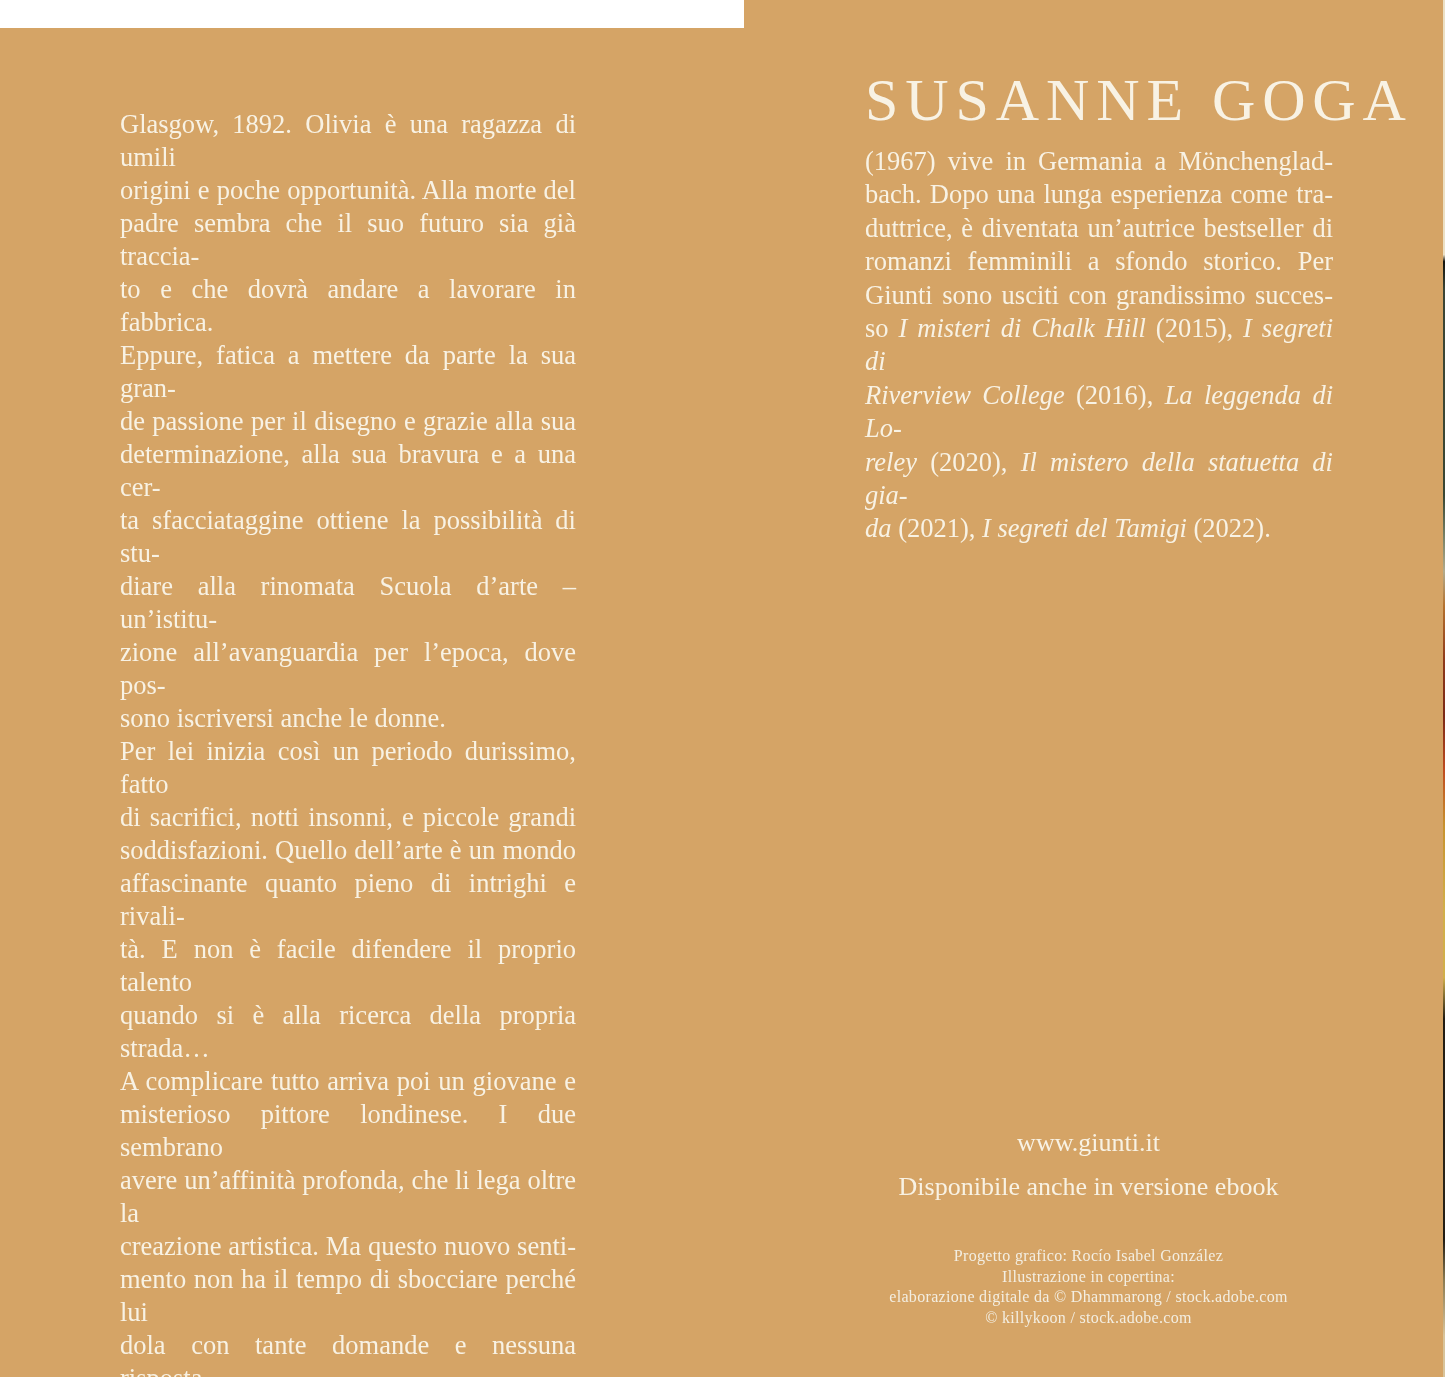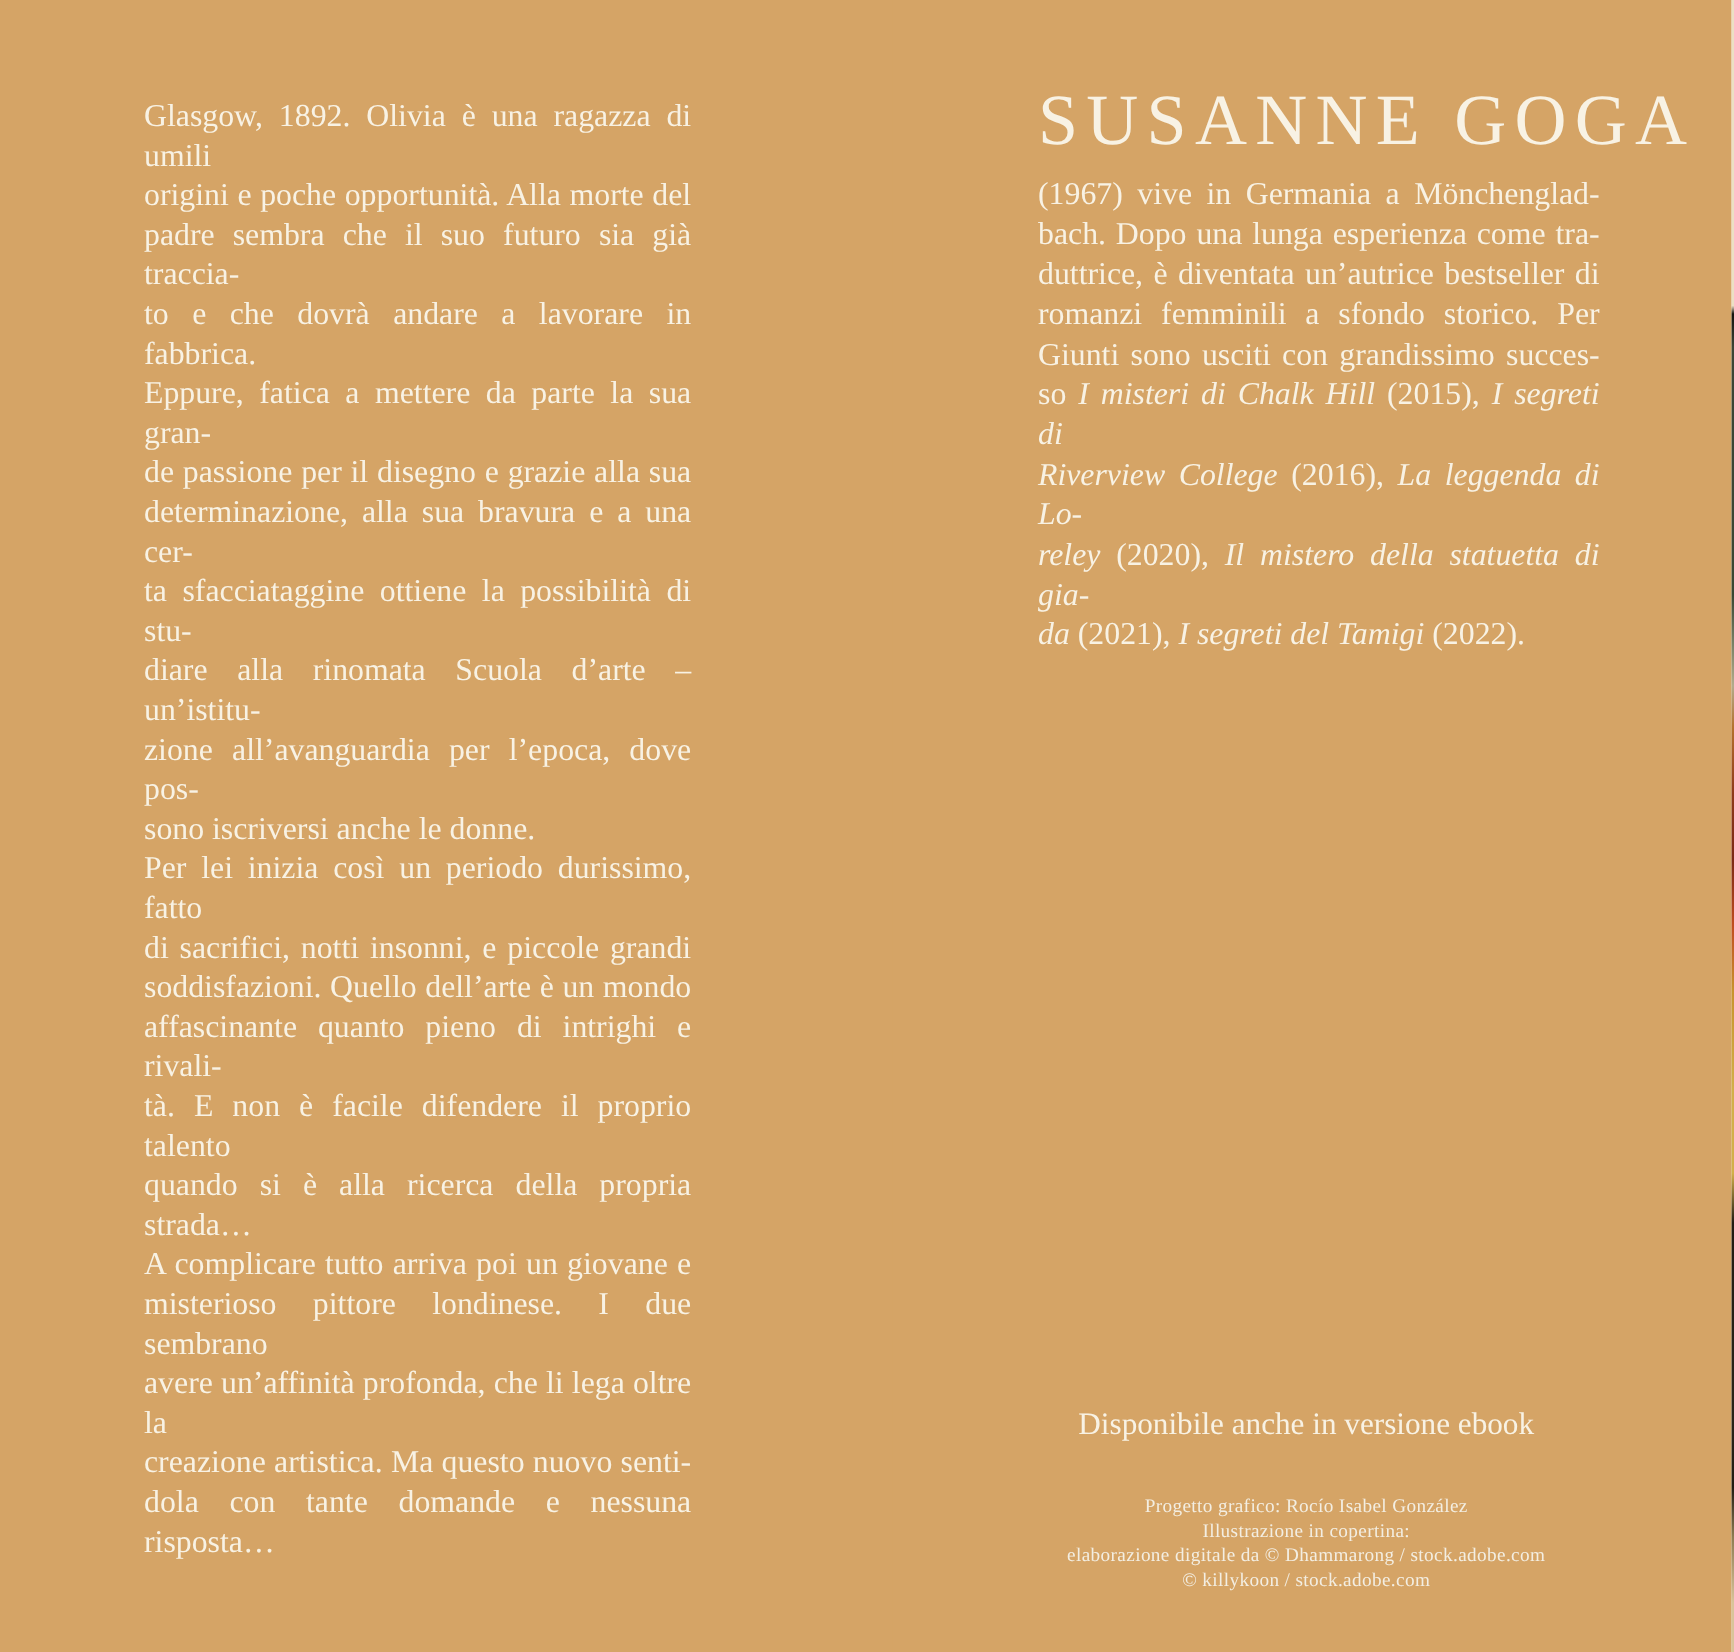--- a/index.html
+++ b/index.html
@@ -8,21 +8,21 @@
     position:relative;
     width:1445px; height:1377px;
     background:#ffffff;
     overflow:hidden;
     font-family:"Liberation Serif", serif;
   }
   .flap {
     position:absolute; top:0; bottom:0;
     background:var(--flap,#d5a466);
   }
-  .flap-left  { left:0;     width:804px; }
+  .flap-left  { left:0;     width:804px;margin-top:28px; }
   .flap-right { left:744px; width:699px; }
   .edge-sliver {
     position:absolute; top:0; bottom:0; left:1443px; width:2px;
     background:linear-gradient(to bottom,
       #ece0c4 0%, #ece0c4 18.5%,
       #15140e 19%,
       #3d4534 21%, #3a4733 36%,
       #7a8266 39%, #b3ab8b 41.5%,
       #b5722e 44%, #8f3a1a 48%,
       #7c2a16 52%, #c14e20 56%,
@@ -99,39 +99,41 @@
           <div class="line">Per lei inizia così un periodo durissimo, fatto</div>
           <div class="line">di sacrifici, notti insonni, e piccole grandi</div>
           <div class="line">soddisfazioni. Quello dell’arte è un mondo</div>
           <div class="line">affascinante quanto pieno di intrighi e rivali-</div>
           <div class="line">tà. E non è facile difendere il proprio talento</div>
           <div class="line">quando si è alla ricerca della propria strada…</div>
           <div class="line">A complicare tutto arriva poi un giovane e</div>
           <div class="line">misterioso pittore londinese. I due sembrano</div>
           <div class="line">avere un’affinità profonda, che li lega oltre la</div>
           <div class="line">creazione artistica. Ma questo nuovo senti-</div>
+          <div class="line">mento non ha il tempo di sbocciare perché lui</div>
           <div class="line">dola con tante domande e nessuna risposta…</div>
         </div>
 
     </div>
   </div>
 
   <div class="flap flap-right">
     <h1 class="author-name">SUSANNE GOGA</h1>
     <div class="bio">
         <div class="line"><span>(1967) vive in Germania a Mönchenglad-</span></div>
         <div class="line"><span>bach. Dopo una lunga esperienza come tra-</span></div>
         <div class="line"><span>duttrice, è diventata un’autrice bestseller di</span></div>
         <div class="line"><span>romanzi femminili a sfondo storico. Per</span></div>
         <div class="line"><span>Giunti sono usciti con grandissimo succes-</span></div>
         <div class="line"><span>so </span><em>I misteri di Chalk Hill</em><span> (2015), </span><em>I segreti di</em></div>
         <div class="line"><em>Riverview College</em><span> (2016), </span><em>La leggenda di Lo-</em></div>
         <div class="line"><em>reley</em><span> (2020), </span><em>Il mistero della statuetta di gia-</em></div>
         <div class="line"><em>da</em><span> (2021), </span><em>I segreti del Tamigi</em><span> (2022).</span></div>
       </div>
+    <div class="footer-site">www.giunti.it</div>
     <div class="footer-ebook">Disponibile anche in versione ebook</div>
     <div class="credits">
         <div class="line">Progetto grafico: Rocío Isabel González</div>
         <div class="line">Illustrazione in copertina:</div>
         <div class="line">elaborazione digitale da © Dhammarong / stock.adobe.com</div>
         <div class="line">© killykoon / stock.adobe.com</div>
       </div>
   </div>
 
   <div class="edge-sliver"></div>

